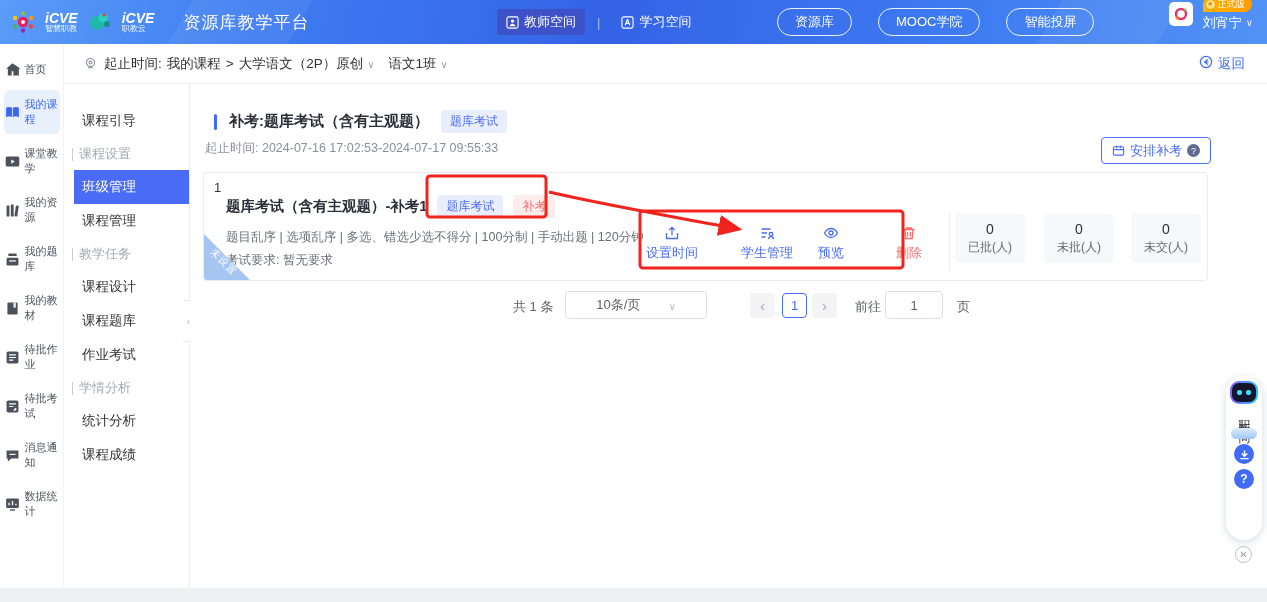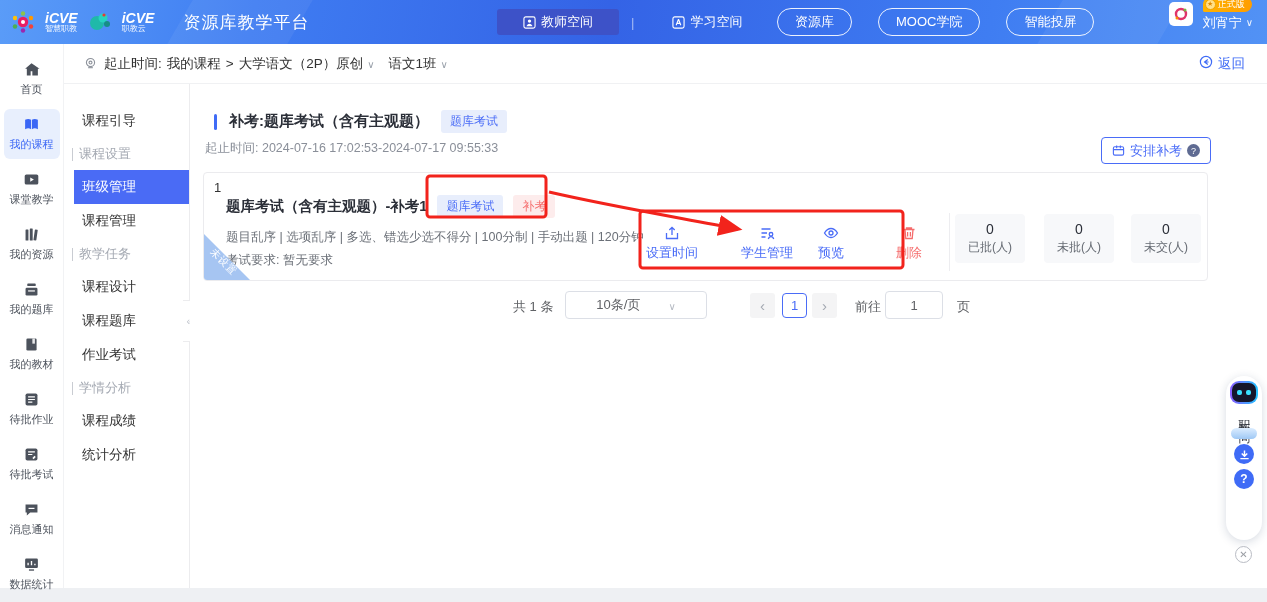--- a/index.html
+++ b/index.html
@@ -11,21 +11,21 @@
   .hdr { position:absolute; left:0; top:0; width:1267px; height:44px;
          background:linear-gradient(100deg,#5a9cf8 0%,#3f7df2 20%,#3463e6 48%,#3f7df2 78%,#5292f5 100%);
          color:#fff; }
   .hdr .streak { position:absolute; top:0; height:44px; width:120px; background:rgba(255,255,255,.06); transform:skewX(-30deg); }
   .brand { position:absolute; left:10px; top:0; height:44px; display:flex; align-items:center; gap:9px; }
   .logo-txt { line-height:1; }
   .logo-name { font-weight:bold; font-size:14px; font-style:italic; }
   .logo-sub { font-size:8px; opacity:.95; }
   .platform { font-size:17px; letter-spacing:1px; margin-left:20px;text-align:right; }
   .spaces { position:absolute; left:497px; top:0; height:44px; display:flex; align-items:center; font-size:13px; }
-  .space { display:flex; align-items:center; gap:5px; padding:4px 26px; border-radius:3px; cursor:pointer; }
+  .space { display:flex; align-items:center; gap:5px; padding:4px 9px; border-radius:3px; cursor:pointer; }
   .space.active { background:#3d52c8; }
   .space-sep { margin:0 12px; color:rgba(255,255,255,.55); }
   .pills { position:absolute; left:777px; top:0; height:44px; display:flex; align-items:center; gap:26px; }
   .pill { border:1px solid rgba(255,255,255,.9); border-radius:14px; padding:4px 17px; font-size:13px; cursor:pointer; white-space:nowrap; }
   .userbox { position:absolute; right:14px; top:0; height:28px; display:flex; align-items:center; gap:10px; }
   .avatar { width:24px; height:24px; background:#fff; border-radius:5px; display:flex; align-items:center; justify-content:center; overflow:hidden; }
   .user-col { display:flex; flex-direction:column; align-items:flex-start; gap:2px; }
   .ver-badge { display:flex; align-items:center; gap:2px; background:linear-gradient(90deg,#ffb200,#ff9d00); border-radius:8px 8px 8px 2px; font-size:9px; padding:1px 7px 1px 2px; color:#fff; }
   .medal { width:11px; height:11px; border-radius:50%; background:#ffe08a; border:1px solid #f0a400; display:flex; align-items:center; justify-content:center; font-size:7px; color:#e08900; }
   .medal::before { content:"★"; }
@@ -37,21 +37,21 @@
               display:flex; align-items:center; padding:0 20px; font-size:13.5px; color:#333; }
   .crumbbar .pin { color:#8d929b; margin-right:7px; }
   .crumb-piece { margin-right:5px; white-space:nowrap; }
   .crumb-drop { display:flex; align-items:center; gap:4px; margin-right:14px; cursor:pointer; }
   .crumb-drop .dd::after { content:"∨"; font-size:10px; color:#99a0aa; }
   .back-link { position:absolute; right:22px; display:flex; align-items:flex-start; gap:5px; color:#3f6bf6; font-size:13.5px; cursor:pointer; }
 
   
   .iconbar { position:absolute; left:0; top:44px; width:64px; height:544px; background:#fff; border-right:1px solid #f1f2f4;
              display:flex; flex-direction:column; align-items:center; padding-top:10px; }
-  .ib-item { width:56px; display:flex; flex-direction:column; align-items:center; gap:4px; padding:7px 0;
+  .ib-item { width:56px; display:flex; flex-direction:row; align-items:center; gap:4px; padding:7px 0;
              margin-bottom:5px; border-radius:6px; color:#4c525c; font-size:11px; cursor:pointer; }
   .ib-item .ico { color:#4c525c; }
   .ib-item.active { background:#e8effd; color:#3a66f5; }
   .ib-item.active .ico { color:#3a66f5; }
 
   
   .coursemenu { position:absolute; left:64px; top:84px; width:126px; height:504px; background:#fff; border-right:1px solid #ececee; padding-top:20px; }
   .cm-item { height:34px; line-height:34px; padding-left:18px; font-size:13.5px; color:#333; cursor:pointer; white-space:nowrap; }
   .cm-section { height:32px; line-height:32px; padding-left:8px; font-size:13px; color:#a5aab3; display:flex; align-items:center; gap:6px; }
   .cm-section::before { content:""; width:1px; height:13px; background:#c9ccd2; display:inline-block; }
@@ -341,22 +341,22 @@
 <nav class="coursemenu">
   <div class="cm-item">课程引导</div>
   <div class="cm-section">课程设置</div>
   <div class="cm-item active">班级管理</div>
   <div class="cm-item">课程管理</div>
   <div class="cm-section">教学任务</div>
   <div class="cm-item">课程设计</div>
   <div class="cm-item">课程题库</div>
   <div class="cm-item">作业考试</div>
   <div class="cm-section">学情分析</div>
+  <div class="cm-item">统计分析</div>
   <div class="cm-item">课程成绩</div>
-  <div class="cm-item">统计分析</div>
 </nav>
 <div class="collapse-handle"></div>
 
 <main class="main"></main>
 
 <div class="page-title-row">
   <span class="title-bar"></span>
   <span class="page-title">补考:题库考试（含有主观题）</span>
   <span class="tag-blue">题库考试</span>
 </div>

